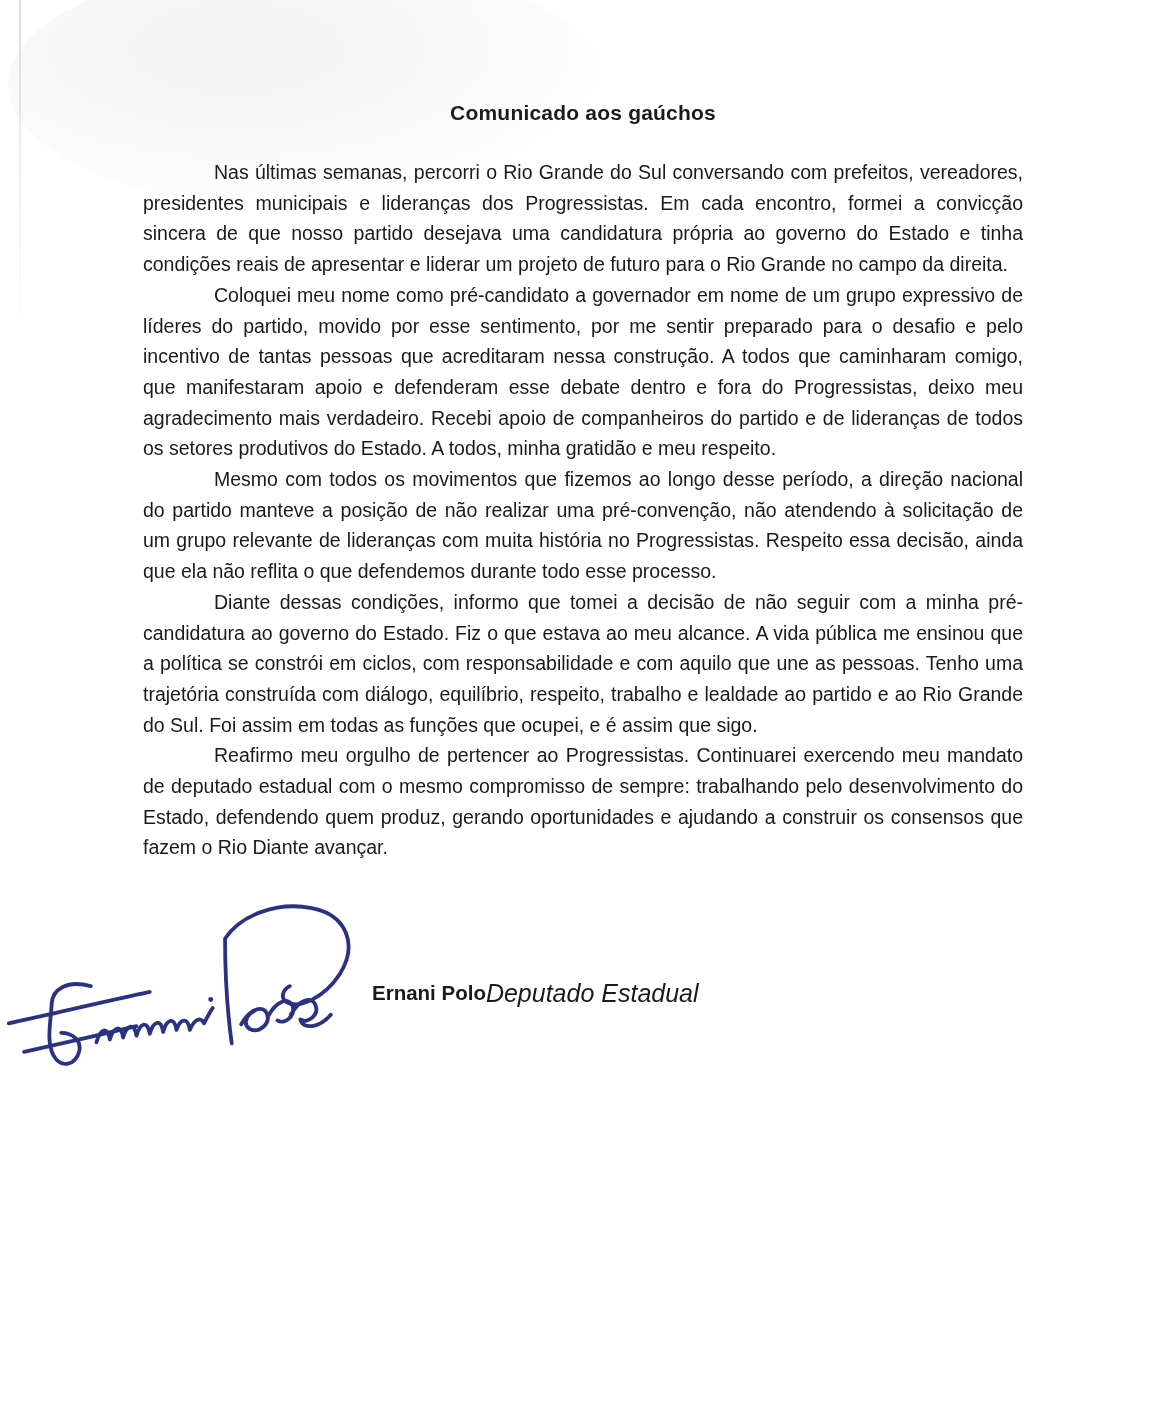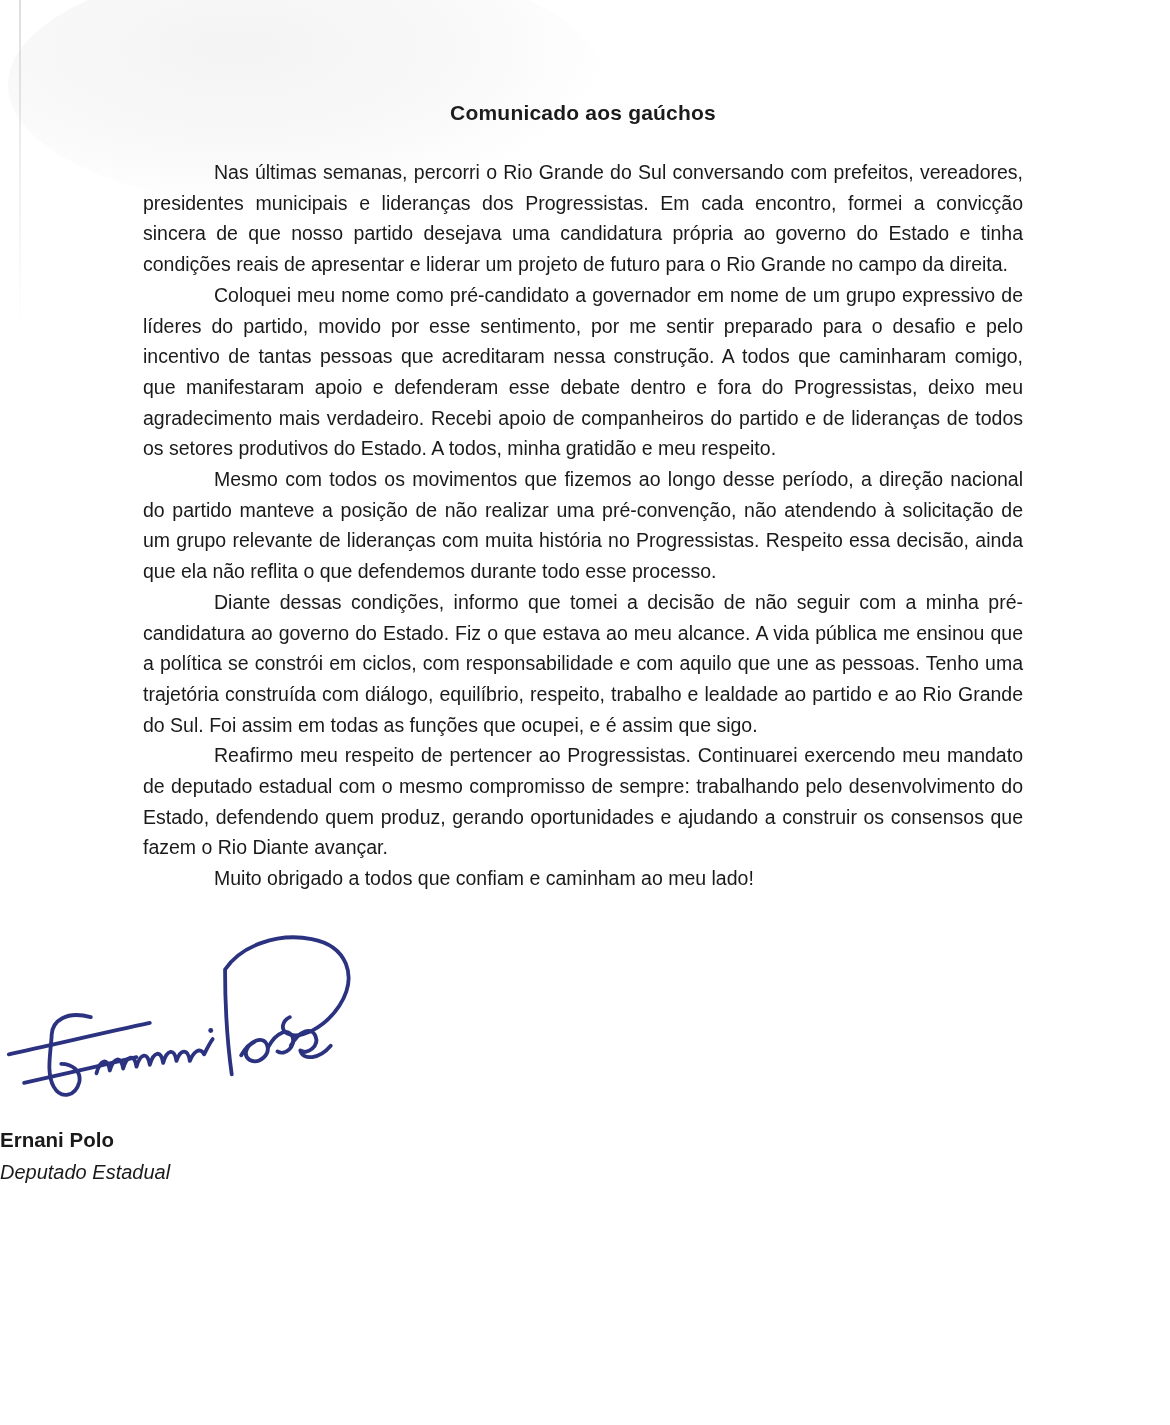--- a/index.html
+++ b/index.html
@@ -59,51 +59,50 @@
     margin: 0;
     text-indent: 71px;
   }
   .letter-body p.all-bold {
     font-weight: bold;
   }
   .run-bold { font-weight: normal; }
   .sig-block {
     margin-top: 26px;
     display: flex;
-    flex-direction: column;
+    align-items: center;
   }
   .sig-svg { display: block; }
   .signer-name {
     margin-top: 8px;
     font-size: 20.5px;
     font-weight: bold;
   }
   .signer-role {
     margin-top: 9px;
-    font-size: 20px;
+    font-size: 25px;
     font-style: italic;
   }
 </style>
 </head>
 <body>
 
 <div class="page" style="color: rgb(26, 26, 26);">
 
   <div class="letterhead-smudge"></div>
   <div class="page-edge"></div>
 
   <h1 class="doc-title">Comunicado aos gaúchos</h1>
 
   <div class="letter-body">
       <p><span>Nas últimas semanas, percorri o Rio Grande do Sul conversando com prefeitos, vereadores, presidentes municipais e lideranças dos Progressistas. Em cada encontro, </span><span class="run-bold">formei a convicção sincera de que nosso partido desejava uma candidatura própria ao governo do Estado</span><span> e tinha condições reais de apresentar e liderar um projeto de futuro para o Rio Grande no campo da direita.</span></p>
       <p><span>Coloquei meu nome como pré-candidato a governador </span><span class="run-bold">em nome de um grupo expressivo de líderes do partido</span><span>, movido por esse sentimento, por me sentir preparado para o desafio e pelo incentivo de tantas pessoas que acreditaram nessa construção. A todos que caminharam comigo, que manifestaram apoio e defenderam esse debate dentro e fora do Progressistas, </span><span class="run-bold">deixo meu agradecimento mais verdadeiro</span><span>. Recebi apoio de companheiros do partido e de lideranças de todos os setores produtivos do Estado. A todos, </span><span class="run-bold">minha gratidão e meu respeito</span><span>.</span></p>
       <p><span>Mesmo com todos os movimentos que fizemos ao longo desse período, a direção nacional do partido </span><span class="run-bold">manteve a posição de não realizar uma pré-convenção</span><span>, não atendendo à solicitação de um grupo relevante de lideranças com muita história no Progressistas. Respeito essa decisão, ainda que ela </span><span class="run-bold">não reflita o que defendemos durante todo esse processo</span><span>.</span></p>
       <p><span>Diante dessas condições, informo que </span><span class="run-bold">tomei a decisão de não seguir com a minha pré-candidatura ao governo do Estado</span><span>. Fiz o que estava ao meu alcance. A vida pública me ensinou que a política se constrói em ciclos, com responsabilidade e com aquilo que une as pessoas. Tenho uma trajetória construída com </span><span class="run-bold">diálogo, equilíbrio, respeito, trabalho e lealdade</span><span> ao partido e ao Rio Grande do Sul. Foi assim em todas as funções que ocupei, e é assim que sigo.</span></p>
-      <p><span class="run-bold">Reafirmo meu respeito de pertencer ao Progressistas.</span><span> Continuarei exercendo meu mandato de deputado estadual com o mesmo compromisso de sempre: trabalhando pelo desenvolvimento do Estado, defendendo quem produz, gerando oportunidades e ajudando a construir os consensos que fazem o Rio Diante avançar.</span></p>
-      <p class="all-bold"><span class="run-bold">Muito obrigado a todos que confiam e caminham ao meu lado!</span></p>
+      <p><span class="run-bold">Reafirmo meu orgulho de pertencer ao Progressistas.</span><span> Continuarei exercendo meu mandato de deputado estadual com o mesmo compromisso de sempre: trabalhando pelo desenvolvimento do Estado, defendendo quem produz, gerando oportunidades e ajudando a construir os consensos que fazem o Rio Diante avançar.</span></p>
     </div>
 
   <div class="sig-block">
     <svg class="sig-svg" width="372" height="200" viewBox="0 0 380 210" fill="none" stroke="#2b3280" stroke-width="4" stroke-linecap="round" stroke-linejoin="round">
 
       <path d="M 4 141 C 50 131 105 118 152 108"></path>
 
       <path d="M 20 171 C 56 163 100 153 138 144"></path>
 
       <path d="M 90 102 C 64 95 50 106 49 120 C 48 140 43 160 51 175 C 59 189 74 185 78 170 C 80 159 71 151 59 151"></path>

